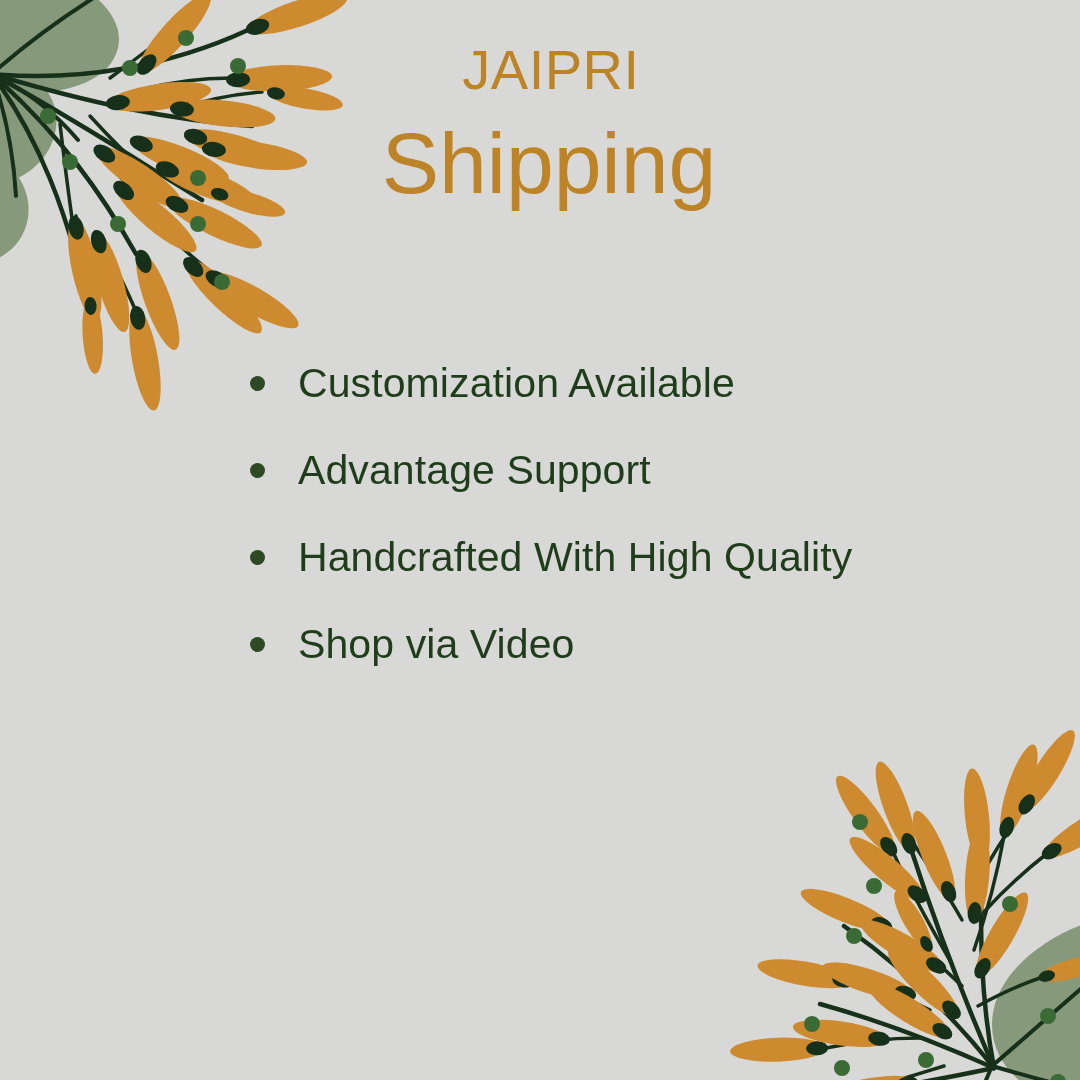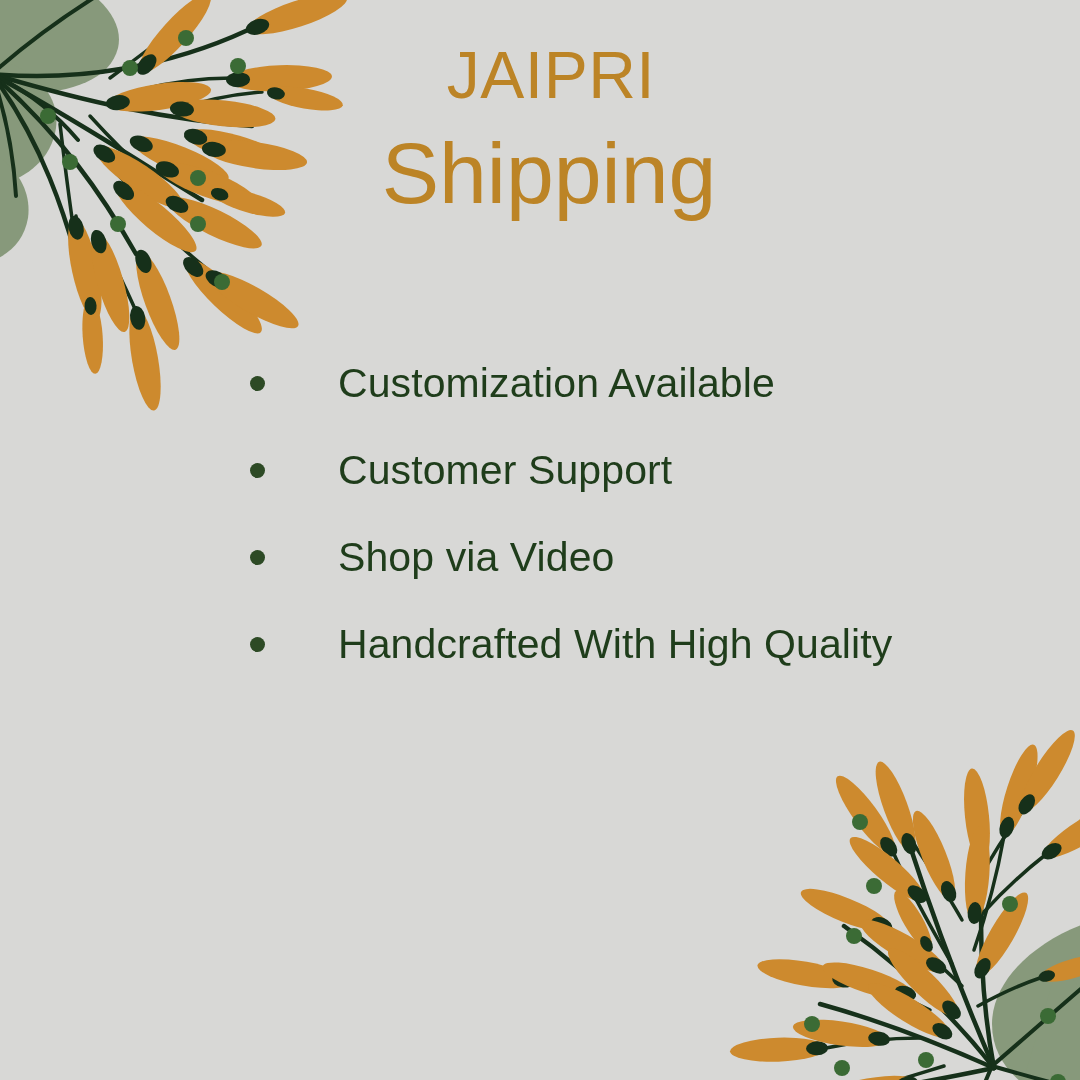--- a/index.html
+++ b/index.html
@@ -47,21 +47,21 @@
     position: absolute;
     left: 0;
     top: 42px;
     width: 1080px;
     text-align: center;
     line-height: 1.0;
   }
   .title-line-1 {
     display: block;
     color: #bc8426;
-    font-size: 66px;
+    font-size: 56px;
     font-weight: 400;
     letter-spacing: 0.5px;
     margin-left: 22px;
   }
   .title-line-2 {
     display: block;
     color: #bc8426;
     font-size: 86px;
     font-weight: 400;
     letter-spacing: 0px;
@@ -81,21 +81,20 @@
   }
   .advantage-item {
     display: flex;
     align-items: center;
     height: 87px;
     color: #1f3d1b;
     font-size: 41px;
     font-weight: 400;
     letter-spacing: 0.1px;
     white-space: nowrap;
-    gap: 40px;
   }
   .bullet-dot {
     width: 15px;
     height: 15px;
     border-radius: 50%;
     background: #2d4a25;
     flex: 0 0 auto;
     margin-right: 33px;
   }
   .advantage-label { display: inline-block; }
@@ -276,25 +275,25 @@
     <span class="title-line-2">Shipping</span>
   </div>
 
   <ul class="advantage-list">
     <li class="advantage-item">
       <span class="bullet-dot"></span>
       <span class="advantage-label">Customization Available</span>
     </li>
     <li class="advantage-item">
       <span class="bullet-dot"></span>
-      <span class="advantage-label">Customer Support</span>
+      <span class="advantage-label">Advantage Support</span>
+    </li>
+    <li class="advantage-item">
+      <span class="bullet-dot"></span>
+      <span class="advantage-label">Handcrafted With High Quality</span>
     </li>
     <li class="advantage-item">
       <span class="bullet-dot"></span>
       <span class="advantage-label">Shop via Video</span>
     </li>
-    <li class="advantage-item">
-      <span class="bullet-dot"></span>
-      <span class="advantage-label">Handcrafted With High Quality</span>
-    </li>
   </ul>
 
 </div>
 
 </body></html>

